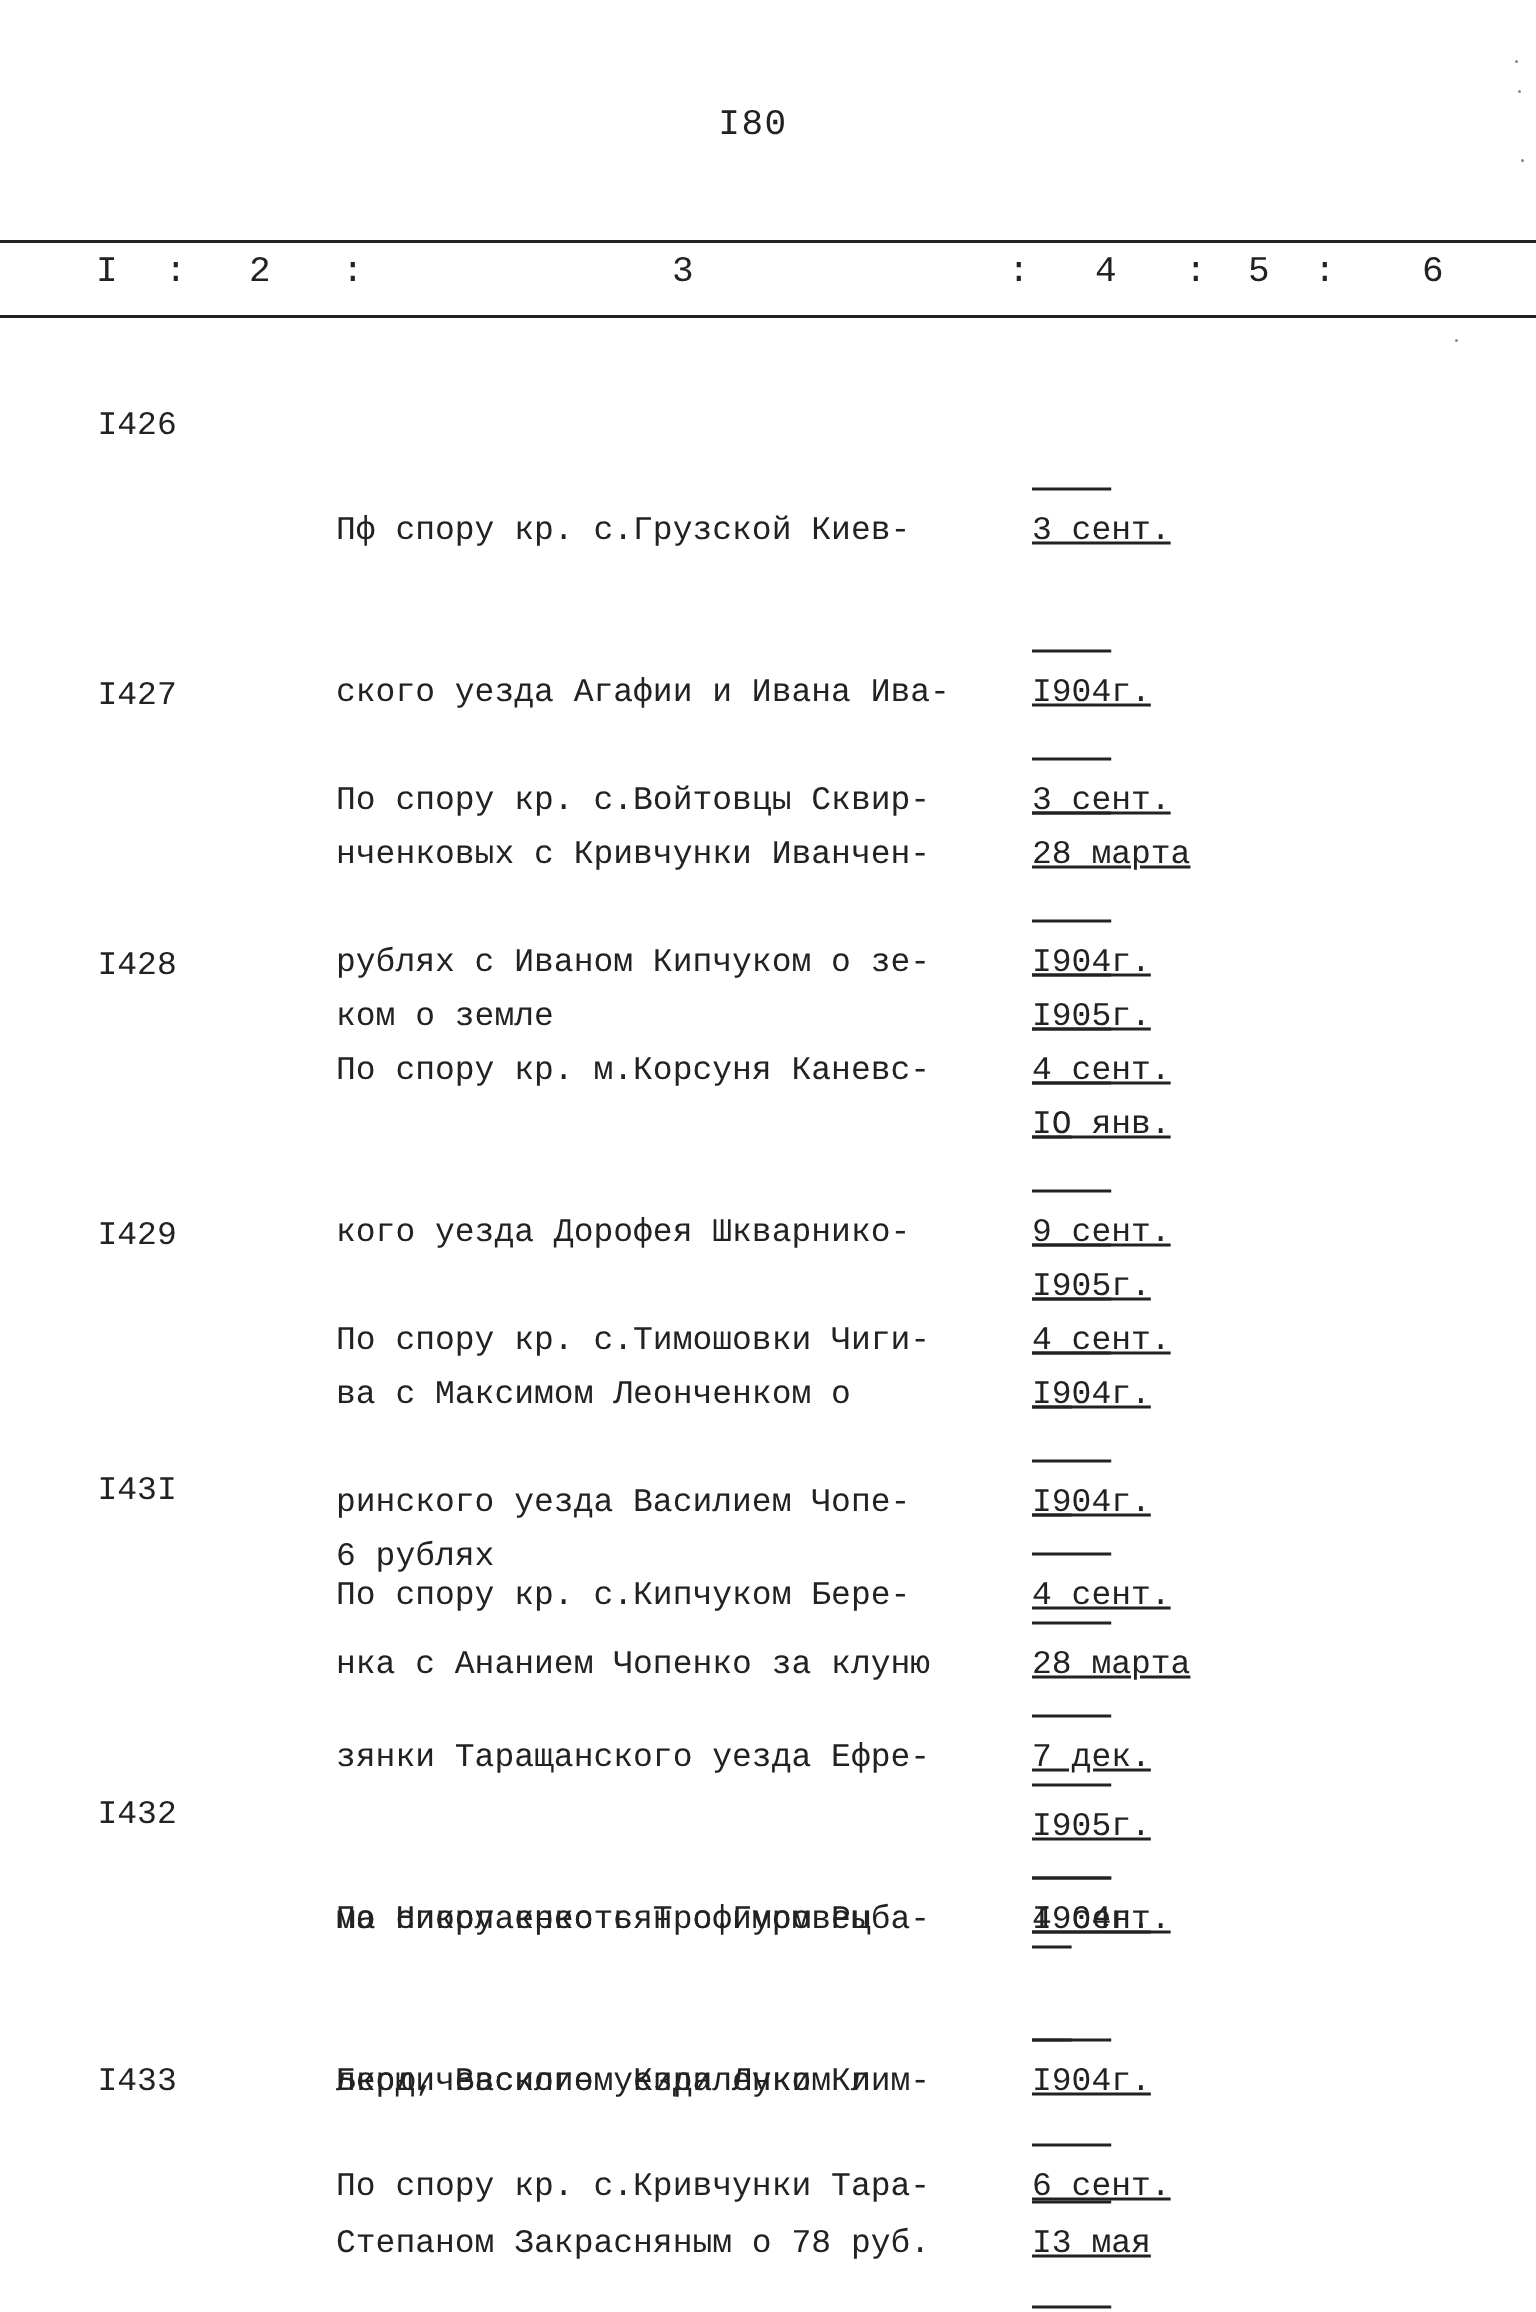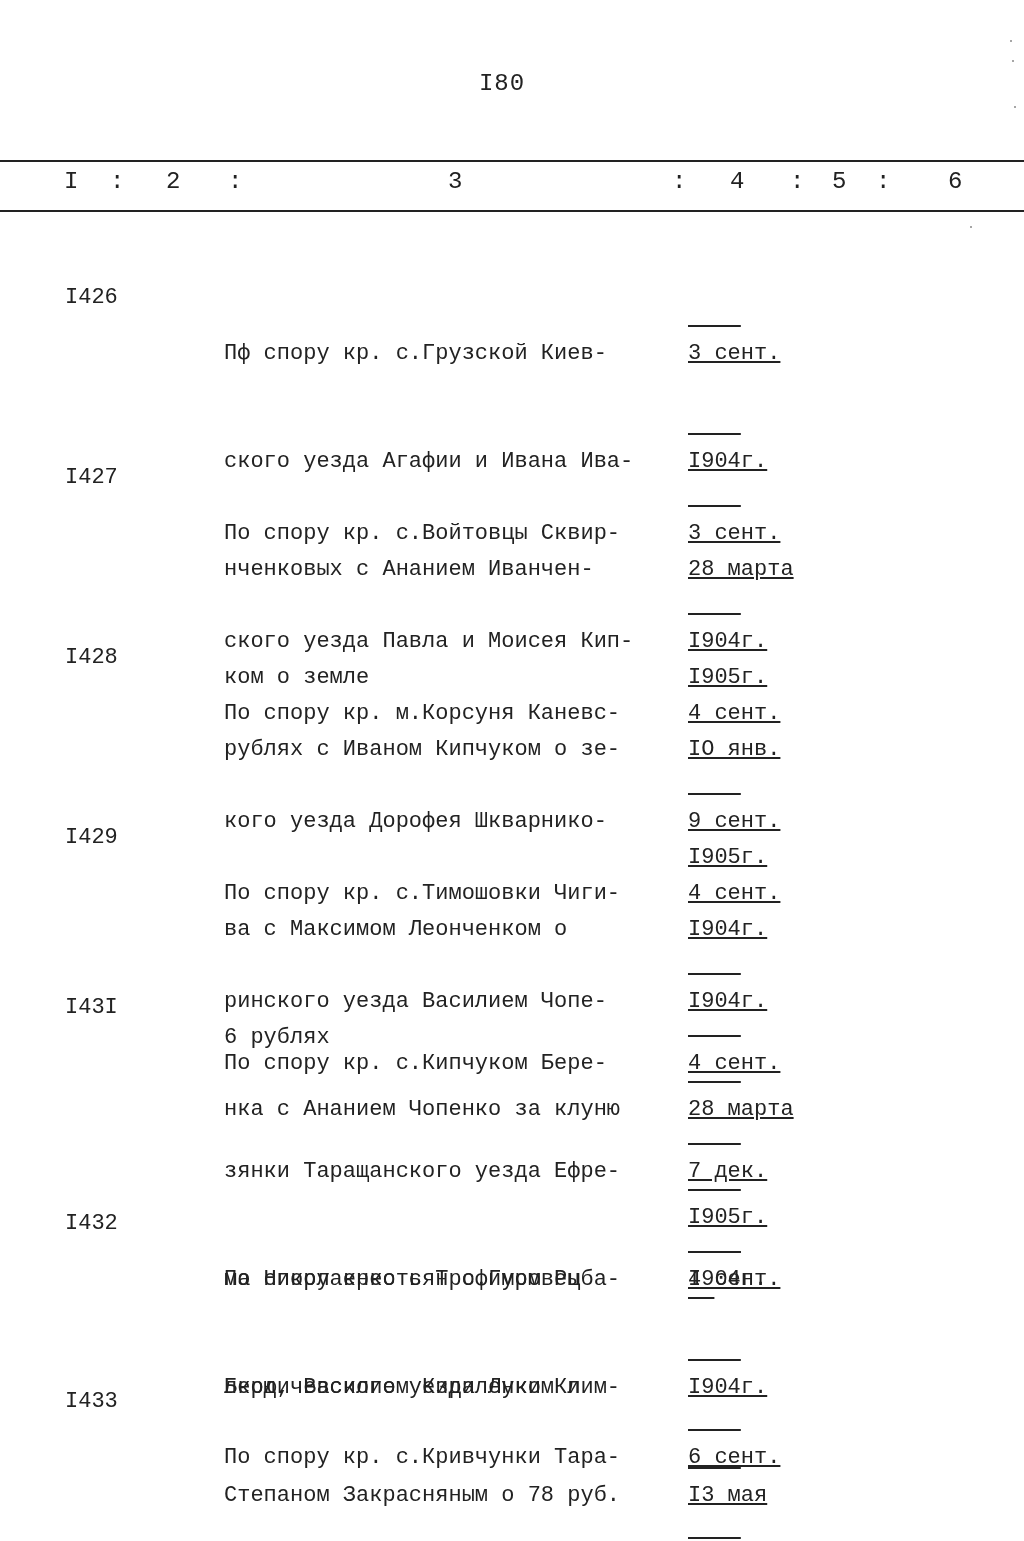--- a/index.html
+++ b/index.html
@@ -51,21 +51,21 @@
       position: absolute;
       left: 0;
       width: 1024px;
       font-size: 22px;
       line-height: 36px;
       color: #222;
     }
     .entry-num {
       position: absolute;
       left: 65px;
-      top: 16px;
+      top: 2px;
       letter-spacing: 0px;
     }
     .entry-desc {
       position: absolute;
       left: 224px;
       top: 0;
       width: 460px;
       white-space: pre;
     }
     .entry-dates {
@@ -104,36 +104,35 @@
   <span class="hcell" style="left:876px">:</span>
   <span class="hcell" style="left:948px">6</span>
 </div>
 <div class="rule rule-bottom"></div>
 
 <div class="entry" style="top:264px">
   <span class="entry-num">I426</span>
   <div class="entry-desc">
     <span class="line">Пф спору кр. с.Грузской Киев-</span>
     <span class="line">ского уезда Агафии и Ивана Ива-</span>
-    <span class="line">нченковых с Ананием Иванчен-</span>
+    <span class="line">нченковых с Кривчунки Иванчен-</span>
     <span class="line">ком о земле</span>
   </div>
   <div class="entry-dates">
     <span class="line">3 сент.</span>
     <span class="line">I904г.</span>
     <span class="line">28 марта</span>
     <span class="line">I905г.</span>
   </div>
 </div>
 
 <div class="entry" style="top:444px">
   <span class="entry-num">I427</span>
   <div class="entry-desc">
     <span class="line">По спору кр. с.Войтовцы Сквир-</span>
-    <span class="line">ского уезда Павла и Моисея Кип-</span>
     <span class="line">рублях с Иваном Кипчуком о зе-</span>
   </div>
   <div class="entry-dates">
     <span class="line">3 сент.</span>
     <span class="line">I904г.</span>
     <span class="line">IO янв.</span>
     <span class="line">I905г.</span>
   </div>
 </div>
 

